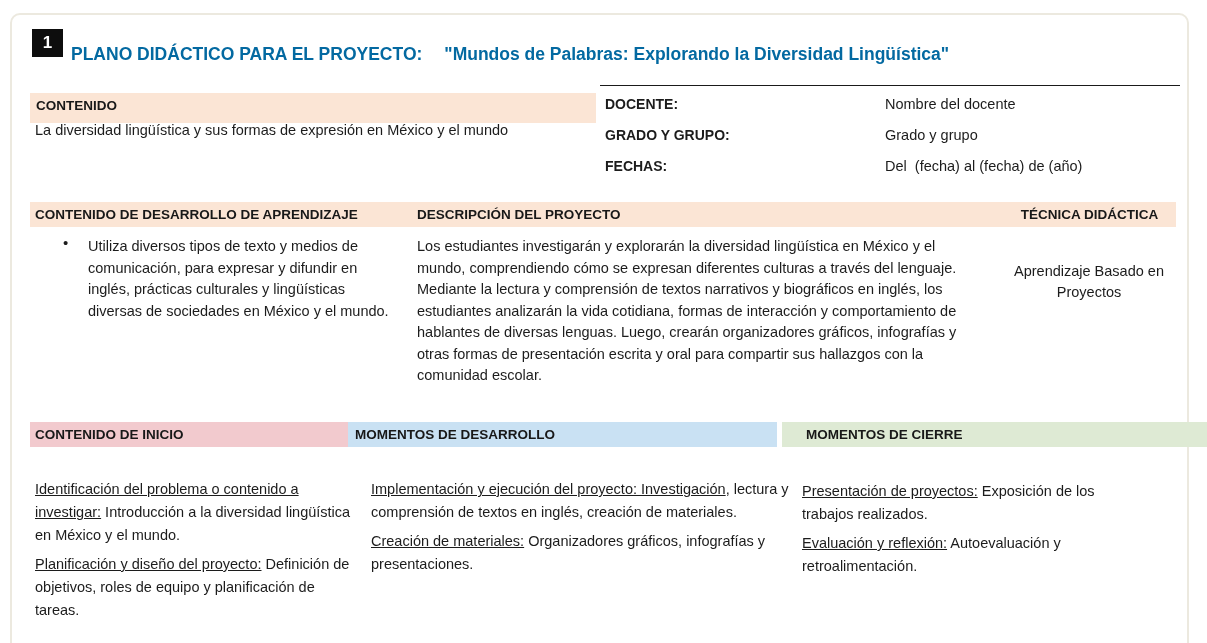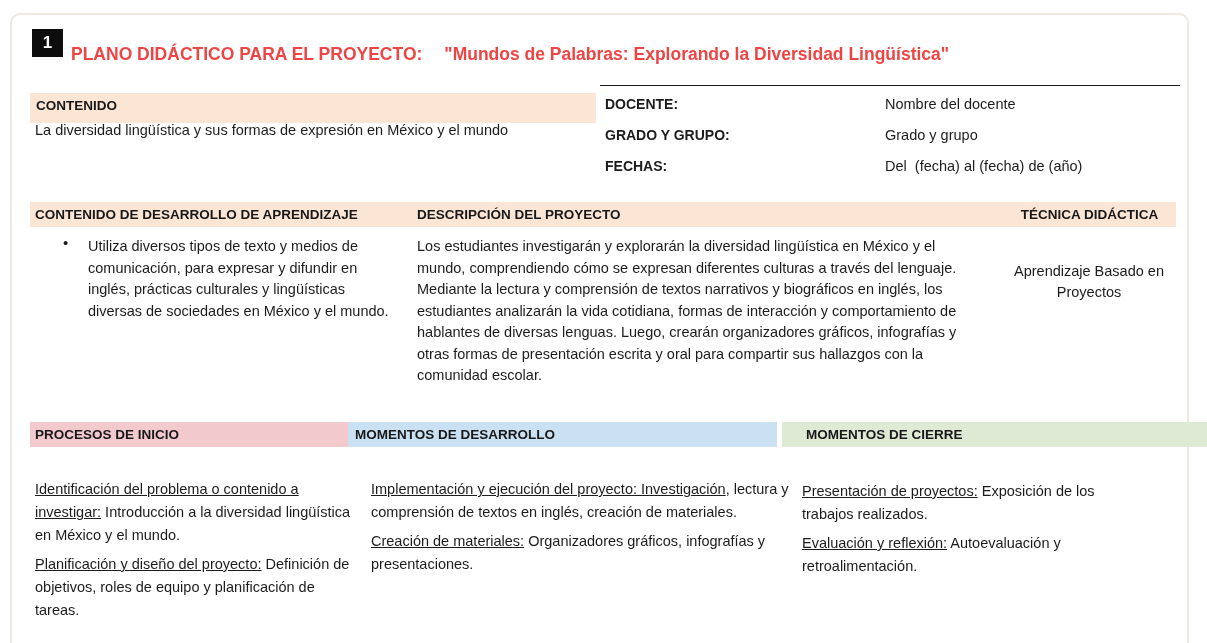--- a/index.html
+++ b/index.html
@@ -19,21 +19,21 @@
   
   .badge{
     left:32px;top:29px;width:31px;height:28px;
     background:#0d0d0d;color:#ffffff;
     font-weight:bold;font-size:17px;
     display:flex;align-items:center;justify-content:center;
   }
   .title{
     left:71px;top:29px;height:28px;
     display:flex;align-items:center;
-    font-size:17.5px;font-weight:bold;color:#ef4444;
+    font-size:17.5px;font-weight:bold;color:#0369a1;
     white-space:nowrap;
   }
   .title .t-quote{margin-left:22px;}
   
   .contenido-bar{
     left:30px;top:93px;width:566px;height:30px;
     background:#fbe5d5;
     font-size:13.5px;font-weight:bold;line-height:25px;
     padding-left:6px;box-sizing:border-box;color:#181818;
   }
@@ -105,21 +105,21 @@
     <span class="bh bh1">CONTENIDO DE DESARROLLO DE APRENDIZAJE</span>
     <span class="bh bh2">DESCRIPCIÓN DEL PROYECTO</span>
     <span class="bh bh3">TÉCNICA DIDÁCTICA</span>
   </div>
 
   <span class="abs bullet-dot"></span>
   <div class="abs proc-text">Utiliza diversos tipos de texto y medios de comunicación, para expresar y difundir en inglés, prácticas culturales y lingüísticas diversas de sociedades en México y el mundo.</div>
   <div class="abs desc-text">Los estudiantes investigarán y explorarán la diversidad lingüística en México y el mundo, comprendiendo cómo se expresan diferentes culturas a través del lenguaje. Mediante la lectura y comprensión de textos narrativos y biográficos en inglés, los estudiantes analizarán la vida cotidiana, formas de interacción y comportamiento de hablantes de diversas lenguas. Luego, crearán organizadores gráficos, infografías y otras formas de presentación escrita y oral para compartir sus hallazgos con la comunidad escolar.</div>
   <div class="abs tecnica-text">Aprendizaje Basado en Proyectos</div>
 
-  <div class="abs mom-cell mom-inicio-bar">PROCESOS DE INICIO</div>
+  <div class="abs mom-cell mom-inicio-bar">CONTENIDO DE INICIO</div>
   <div class="abs mom-cell mom-des-bar">MOMENTOS DE DESARROLLO</div>
   <div class="abs mom-cell mom-cierre-bar">MOMENTOS DE CIERRE</div>
 
   <div class="abs mom-col col-inicio">
     <p><span class="lead">Identificación del problema o contenido a investigar:</span><span> Introducción a la diversidad lingüística en México y el mundo.</span></p>
     <p><span class="lead">Planificación y diseño del proyecto:</span><span> Definición de objetivos, roles de equipo y planificación de tareas.</span></p>
   </div>
 
   <div class="abs mom-col col-des">
     <p><span class="lead">Implementación y ejecución del proyecto: Investigación</span><span>, lectura y comprensión de textos en inglés, creación de materiales.</span></p>

